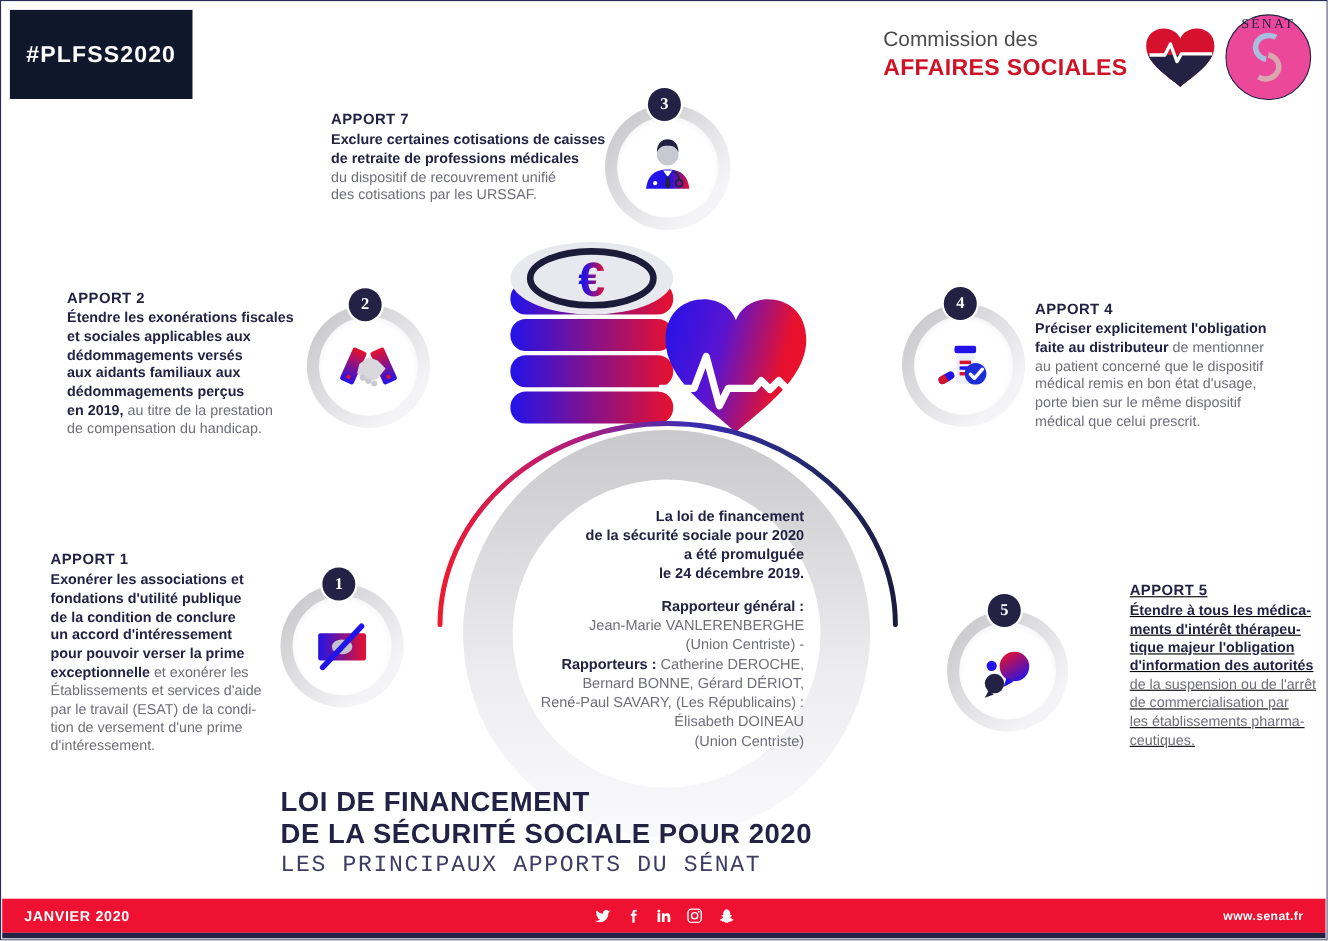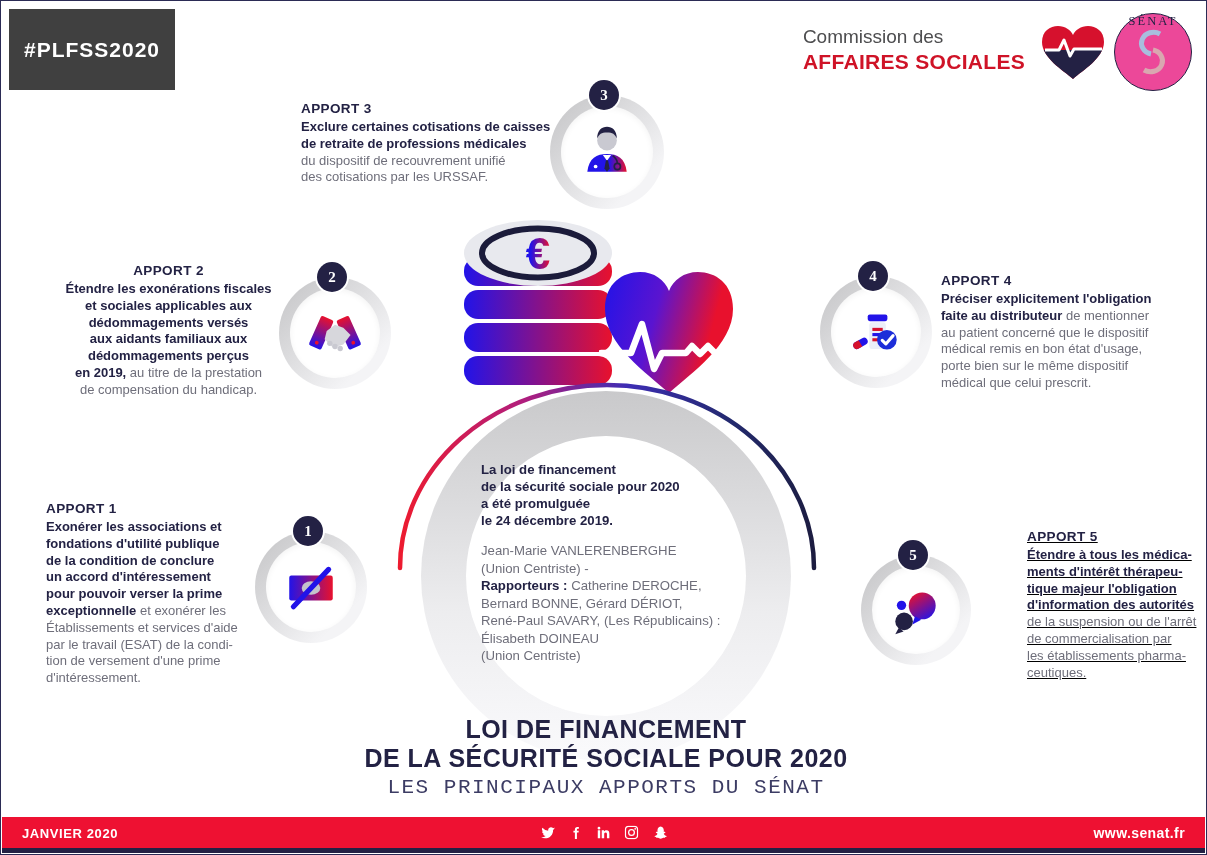--- a/index.html
+++ b/index.html
@@ -7,21 +7,21 @@
     position:relative;width:1207px;height:855px;background:#ffffff;
     border:1px solid #2b2b55;box-sizing:border-box;overflow:hidden;
     font-family:"Liberation Sans",sans-serif;
   }
   .pre{white-space:pre-line;}
   .b{color:#232244;font-weight:bold;}
   .r{color:#6e6e7a;font-weight:normal;}
 
   
   .hashtag-box{
-    position:absolute;left:8px;top:8px;width:166px;height:81px;background:#404040;
+    position:absolute;left:8px;top:8px;width:166px;height:81px;background:#0f172a;
     display:flex;align-items:center;justify-content:center;
     color:#ffffff;font-weight:bold;font-size:21px;letter-spacing:1px;
   }
   .commission{position:absolute;right:181px;top:24px;text-align:left;line-height:1.25;}
   .commission .l1{color:#4d4d4f;font-size:19px;}
   .commission .l2{color:#cf1327;font-size:21px;font-weight:bold;letter-spacing:.3px;}
   .heart-logo{position:absolute;left:1038px;top:22px;}
   .senat-logo{
     position:absolute;left:1113px;top:12px;width:76px;height:76px;border-radius:50%;
     border:1.5px solid #232244;background:#ec4899;display:flex;align-items:flex-start;justify-content:center;
@@ -56,38 +56,38 @@
   
   .bigring{
     position:absolute;left:420px;top:390px;width:370px;height:370px;border-radius:50%;
     background:linear-gradient(180deg,#c9c9cb 0%,#ededef 60%,#fafafc 100%);z-index:0;
   }
   .bigring::before{content:"";position:absolute;inset:45px;background:#ffffff;border-radius:50%;}
   .arc-svg{position:absolute;left:395px;top:378px;z-index:3;}
   .coins-svg{position:absolute;left:462px;top:218px;z-index:1;}
   .heart-svg{position:absolute;left:598px;top:264px;z-index:2;}
 
-  .center-text{position:absolute;left:480px;top:460px;width:250px;text-align:left;z-index:5;}
+  .center-text{position:absolute;left:480px;top:460px;width:250px;text-align:right;z-index:5;}
   .ct-prom{margin:0 0 13px 0;font-size:13.2px;line-height:17px;font-weight:bold;color:#232244;}
   .ct-line{margin:0;font-size:13.2px;line-height:17.5px;}
 
   
-  .main-title{position:absolute;left:254px;top:714px;width:702px;text-align:center;z-index:6;}
+  .main-title{position:absolute;left:254px;top:714px;width:702px;text-align:left;z-index:6;}
   .mt-bold{margin:0;font-size:25px;font-weight:800;color:#232244;letter-spacing:.5px;line-height:29px;}
   .mt-sub{margin:3px 0 0 0;font-size:21px;font-weight:400;color:#3c3c64;letter-spacing:1.5px;font-family:Liberation Mono, monospace;}
 
   
   .footer{
     position:absolute;left:1px;right:1px;bottom:6px;height:31px;background:#ee1132;
     color:#ffffff;z-index:7;
   }
   .footer .date{position:absolute;left:20px;top:50%;transform:translateY(-50%);
     font-weight:bold;font-size:13px;letter-spacing:.6px;}
   .footer .site{position:absolute;right:20px;top:50%;transform:translateY(-50%);
-    font-weight:bold;font-size:14px;letter-spacing:.4px;margin-left:12px;}
+    font-weight:bold;font-size:11px;letter-spacing:.4px;margin-left:12px;}
   .socials{position:absolute;left:50%;top:50%;transform:translate(-50%,-50%);
     display:flex;gap:14px;align-items:center;}
   .socials span{display:flex;}
   .navy-strip{position:absolute;left:1px;right:1px;bottom:1px;height:5px;background:#232144;z-index:7;}
 </style>
 </head>
 <body>
 
 <div class="canvas">
 
@@ -128,33 +128,33 @@
 de la condition de conclure
 un accord d'intéressement
 pour pouvoir verser la prime
 exceptionnelle</span><span class="r pre"> et exonérer les
 Établissements et services d'aide
 par le travail (ESAT) de la condi-
 tion de versement d'une prime
 d'intéressement.</span></p>
   </div>
 
-  <div class="apport" style="left:60px;top:262px;width:215px;text-align:center;">
+  <div class="apport" style="left:60px;top:262px;width:215px;">
     <h3>APPORT 2</h3>
     <p><span class="b pre">Étendre les exonérations fiscales
 et sociales applicables aux
 dédommagements versés
 aux aidants familiaux aux
 dédommagements perçus
 en 2019,</span><span class="r pre"> au titre de la prestation
 de compensation du handicap.</span></p>
   </div>
 
   <div class="apport" style="left:300px;top:100px;width:285px;">
-    <h3>APPORT 3</h3>
+    <h3>APPORT 7</h3>
     <p><span class="b pre">Exclure certaines cotisations de caisses
 de retraite de professions médicales</span><span class="r pre">
 du dispositif de recouvrement unifié
 des cotisations par les URSSAF.</span></p>
   </div>
 
   <div class="apport" style="left:940px;top:272px;width:240px;">
     <h3>APPORT 4</h3>
     <p><span class="b pre">Préciser explicitement l'obligation
 faite au distributeur</span><span class="r pre"> de mentionner
@@ -319,20 +319,21 @@
       </linearGradient>
     </defs>
     <path d="M 4 189 A 207 183 0 0 1 418 189" fill="none" stroke="url(#garc)" stroke-width="4.5" stroke-linecap="round"></path>
   </svg>
 
   <div class="center-text">
     <p class="ct-prom pre">La loi de financement
 de la sécurité sociale pour 2020
 a été promulguée
 le 24 décembre 2019.</p>
+    <p class="ct-line b">Rapporteur général :</p>
     <p class="ct-line r pre">Jean-Marie VANLERENBERGHE
 (Union Centriste) -</p>
     <p class="ct-line"><span class="b">Rapporteurs :</span><span class="r pre"> Catherine DEROCHE,
 Bernard BONNE, Gérard DÉRIOT,
 René-Paul SAVARY, (Les Républicains) :
 Élisabeth DOINEAU
 (Union Centriste)</span></p>
   </div>
 
   <div class="main-title">

